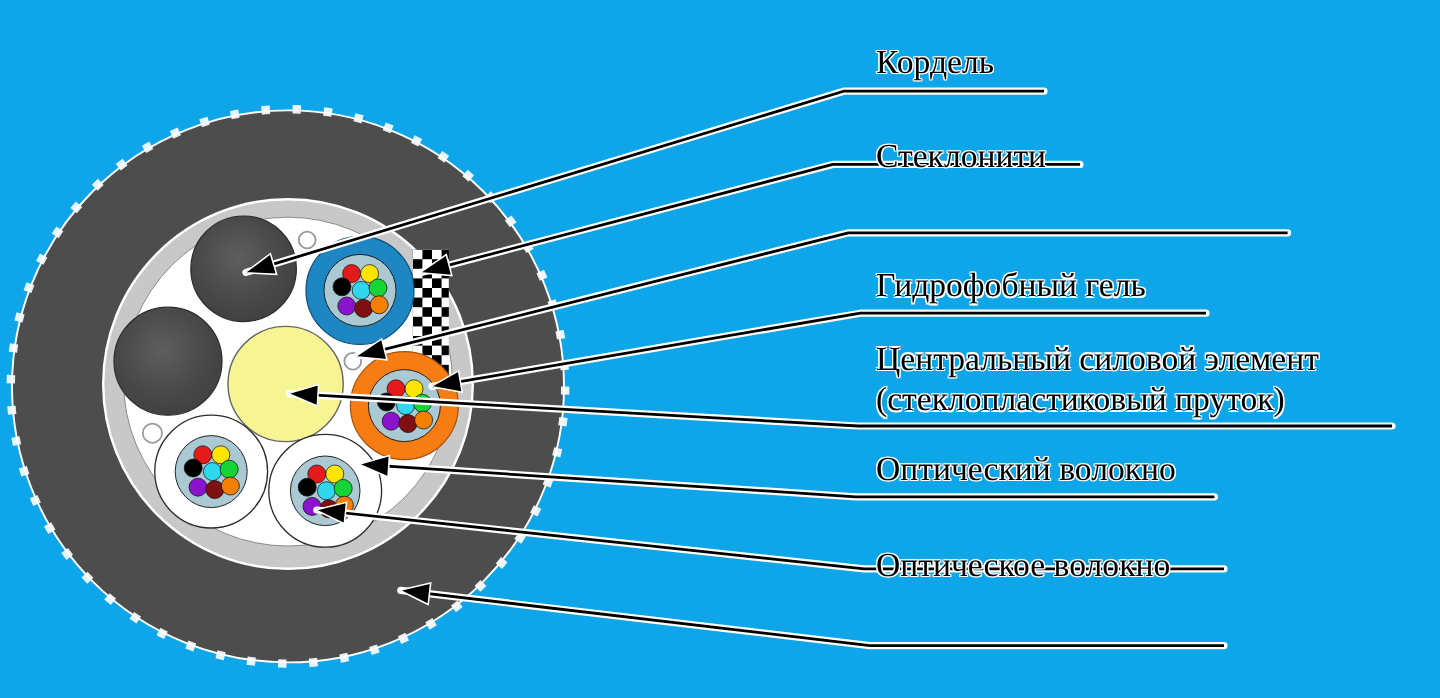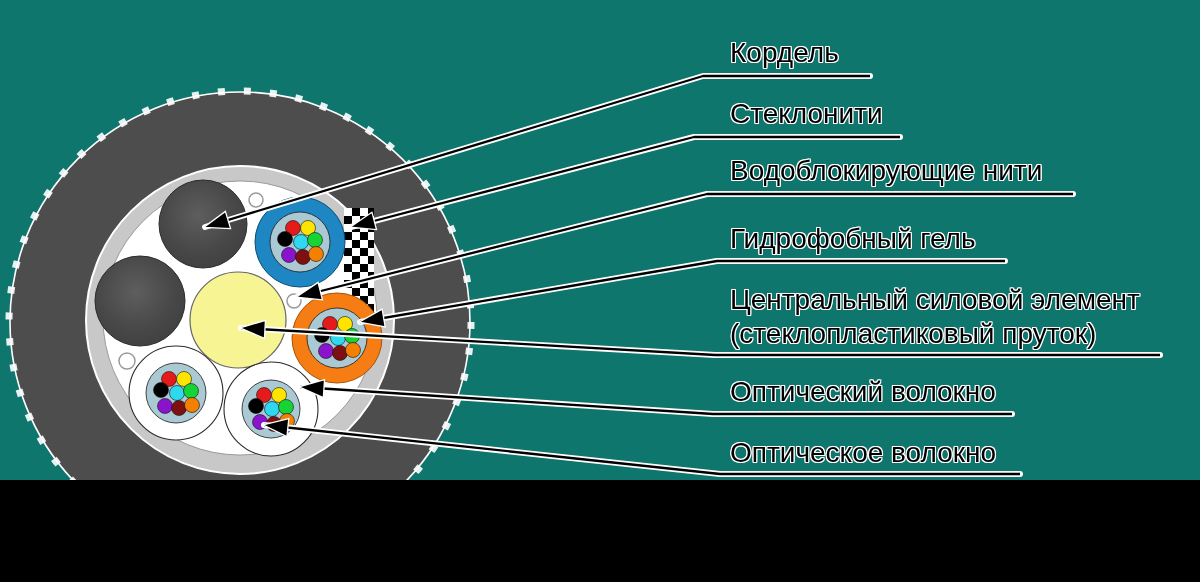--- a/index.html
+++ b/index.html
@@ -1,21 +1,21 @@
 <!DOCTYPE html>
 <html><head>
 <meta charset="utf-8">
 <style>
   html,body{margin:0;padding:0;background:#000;}
   .stage{
     position:relative;
-    width:1200px;height:480px;
-    background:#0f766e;
+    width:1200px;height:582px;
+    background:#0ea5e9;
     overflow:hidden;
-    font-family:Liberation Sans, sans-serif;
+    font-family:Liberation Serif, serif;
   }
   .stage svg{position:absolute;left:0;top:0;}
   .label{
     position:absolute;
     left:730px;
     font-size:28px;
     line-height:34px;
     color:#000;
     white-space:pre-line;
     text-shadow:
@@ -133,20 +133,19 @@
       <path class="leader" d="M297,297 L707,194 L1073,194"></path>
       <path class="leader" d="M360,322 L717,261 L1005,261"></path>
       <path class="leader" d="M241,328 L715,355 L1160,355"></path>
       <path class="leader" d="M300,387 L713,414 L1012,414"></path>
       <path class="leader" d="M264,425 L720,474 L1020,474"></path>
       <path class="leader" d="M334,492 L725,538 L1020,538"></path>
     </g>
   </svg>
 
   <div class="label" style="top:36px">Кордель</div>
-  <div class="label" style="top:97px">Стеклонити</div>
-  <div class="label" style="top:154px">Водоблокирующие нити</div>
+  <div class="label" style="top:114px">Стеклонити</div>
   <div class="label" style="top:222px">Гидрофобный гель</div>
   <div class="label" style="top:283px">Центральный силовой элемент
 (стеклопластиковый пруток)</div>
   <div class="label" style="top:375px">Оптический волокно</div>
-  <div class="label" style="top:436px">Оптическое волокно</div>
+  <div class="label" style="top:455px">Оптическое волокно</div>
 </div>
 
 </body></html>

